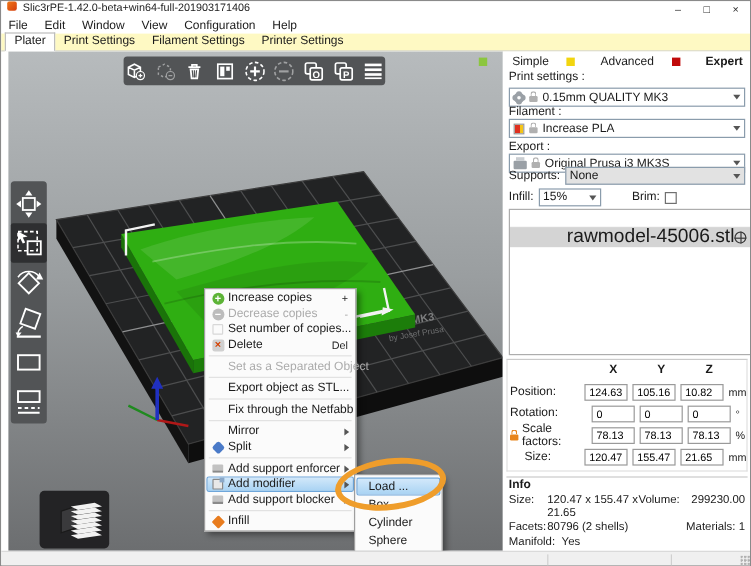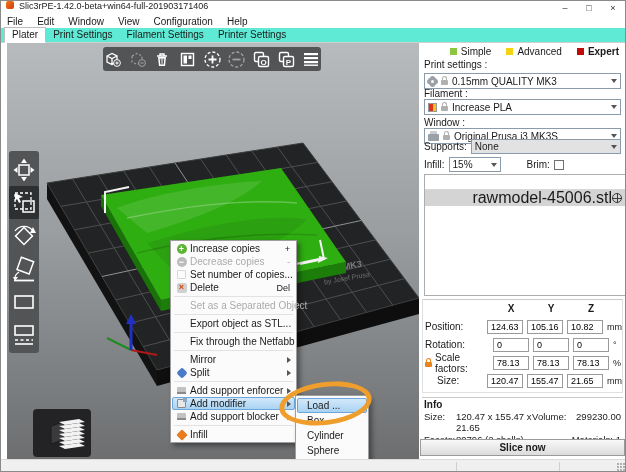--- a/index.html
+++ b/index.html
@@ -11,21 +11,21 @@
   }
   
   .titlebar { position:absolute; left:0; top:0; width:100%; height:14px; background:#fff; display:flex; align-items:flex-start; }
   .app-icon { width:8px; height:8px; margin:0 5px 0 5px; background:linear-gradient(135deg,#f07818,#d43c0c); border-radius:2px; }
   .title-text { font-size:9px; color:#222; flex:1; }
   .win-btn { width:24px; text-align:center; font-size:9px; color:#333; line-height:14px; cursor:default; }
   
   .menubar { position:absolute; left:0; top:14px; width:100%; height:13px; background:#fff; display:flex; align-items:center; padding-left:6px; gap:14px; }
   .menubar span { font-size:10px; color:#1a1a1a; }
   
-  .tabbar { position:absolute; left:0; top:27px; width:100%; height:15px; background:#5eead4; border-bottom:1px solid #cfcfcf; display:flex; align-items:flex-end; }
+  .tabbar { position:absolute; left:0; top:27px; width:100%; height:15px; background:#fef9c3; border-bottom:1px solid #cfcfcf; display:flex; align-items:flex-end; }
   .tab { padding:1px 7px 2px 7px; font-size:10px; color:#1a1a1a; }
   .tab.active { background:#fff; border:1px solid #bdbdbd; border-bottom:1px solid #fff; margin-left:3px; margin-bottom:-1px; }
   
   .main { position:absolute; left:0; top:42px; width:626px; height:416px; background:#fff; }
   .viewport { position:absolute; left:6px; top:0; width:412px; height:416px; overflow:hidden;
     background:linear-gradient(180deg,#b7bbbd 0%,#9a9ea0 45%,#6c6e70 100%); }
   
   .top-toolbar { position:absolute; left:96px; top:4px; width:218px; height:24px; background:#525456; border-radius:3px;
     display:flex; align-items:center; justify-content:center; gap:5px; }
   .tbtn { width:20px; height:20px; display:flex; align-items:center; justify-content:center; }
@@ -69,21 +69,21 @@
   .sub-menu { position:absolute; left:288px; top:352px; width:74px; background:#fbfbfb; border:1px solid #9e9e9e;
     box-shadow:3px 3px 5px rgba(0,0,0,.4); padding:2px 0; z-index:11; }
   .smi { height:15px; display:flex; align-items:center; padding-left:9px; margin:0 1px; border:1px solid transparent; font-size:10px; }
   .smi.hl { background:linear-gradient(#d2e8fa,#a9d3f3); border:1px solid #6ea6da; border-radius:2px; }
   
   .hl-ellipse { position:absolute; left:272px; top:339px; width:93px; height:43px; border:5px solid #ef9d2b;
     border-radius:50%; transform:rotate(-7deg); z-index:12; pointer-events:none; }
   
   .panel { position:absolute; left:418px; top:0; width:208px; height:416px; background:#fff; padding:0 3px 0 5px; }
   .modes { position:absolute; left:0; top:3px; width:100%; display:flex; justify-content:flex-end; gap:15px; padding-right:8px; }
-  .mode { display:flex; align-items:center; gap:4px; font-size:10px;justify-content:center; }
+  .mode { display:flex; align-items:center; gap:21px; font-size:10px;justify-content:center; }
   .mode-sq { width:7px; height:7px; }
   .mode.expert .mode-label { font-weight:bold; }
   .plabel { position:absolute; left:5px; font-size:10px; color:#1a1a1a; }
   .combo { position:absolute; left:5px; width:197px; height:16px; border:1px solid #8a9cac; background:#fff; display:flex; align-items:center; gap:4px; padding:0 3px; }
   .combo .chev { margin-left:auto; width:0; height:0; border-top:4px solid #555; border-left:3px solid transparent; border-right:3px solid transparent; }
   .combo-text { font-size:10px; white-space:nowrap; overflow:hidden; }
   .lock { position:relative; width:7px; height:5px; background:#b0b0b0; border-radius:1px; margin-top:3px; flex:none; }
   .lock::before { content:""; position:absolute; left:1px; top:-4px; width:3px; height:3px; border:1.5px solid #b0b0b0; border-bottom:none; border-radius:3px 3px 0 0; }
   .lock.orange { background:#e8851c; }
   .lock.orange::before { border-color:#e8851c; }
@@ -469,21 +469,21 @@
       </div>
 
       <div class="plabel" style="top:45px">Filament :</div>
       <div class="combo" style="top:56px">
         <span class="swatch"></span>
         <span class="lock"></span>
         <span class="combo-text">Increase PLA</span>
         <span class="chev"></span>
       </div>
 
-      <div class="plabel" style="top:74px">Window :</div>
+      <div class="plabel" style="top:74px">Export :</div>
       <div class="combo" style="top:85px">
         <span class="printer-ic"></span>
         <span class="lock"></span>
         <span class="combo-text">Original Prusa i3 MK3S</span>
         <span class="chev"></span>
       </div>
 
       <div class="opt-row" style="top:96px">
         <span>Supports:</span>
         <span class="combo-inline" style="flex:1;background:#e2e2e2">
@@ -562,21 +562,20 @@
           <span class="ival">80796 (2 shells)</span>
           <span class="ilabel2">Materials:</span>
           <span>1</span>
         </div>
         <div class="irow">
           <span class="ilabel" style="width:44px">Manifold:</span>
           <span>Yes</span>
         </div>
       </div>
 
-      <div class="slice-btn">Slice now</div>
     </div>
   </div>
 
   <div class="statusbar">
     <span class="sb-div" style="left:455px"></span>
     <span class="sb-div" style="left:558px"></span>
     <span class="grip"></span>
   </div>
 </div>
 

